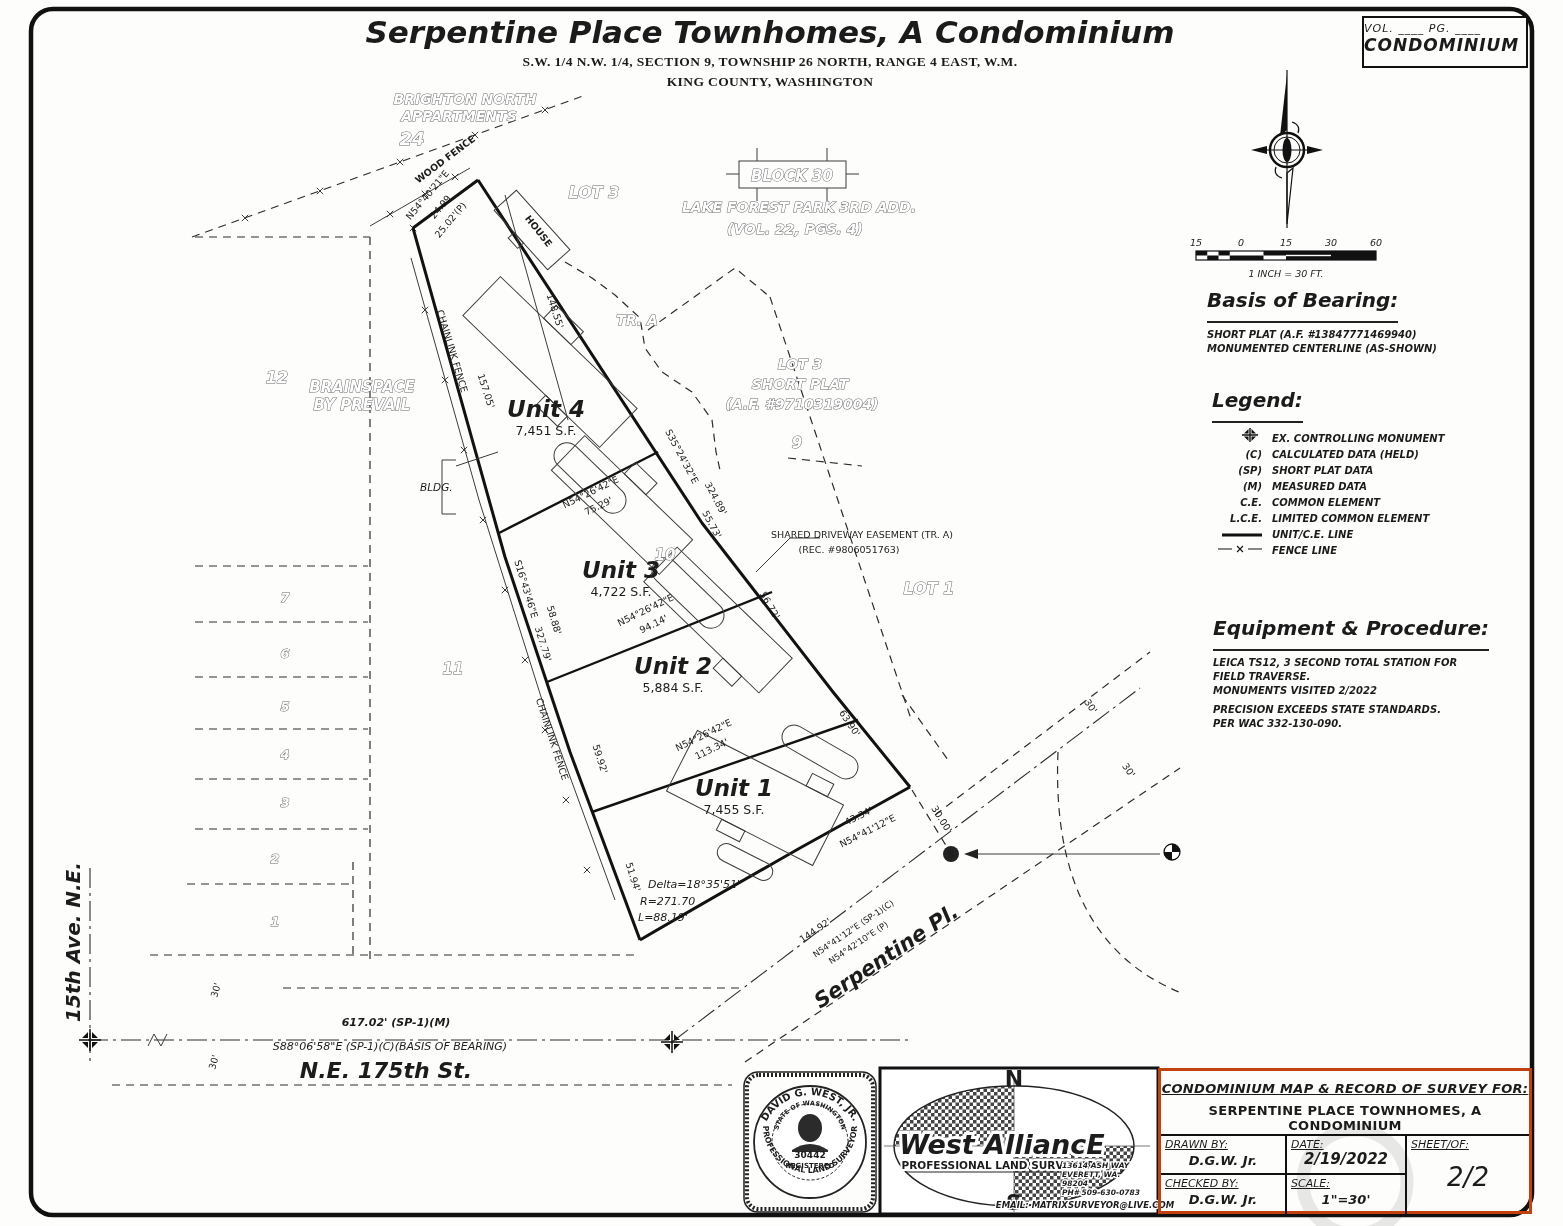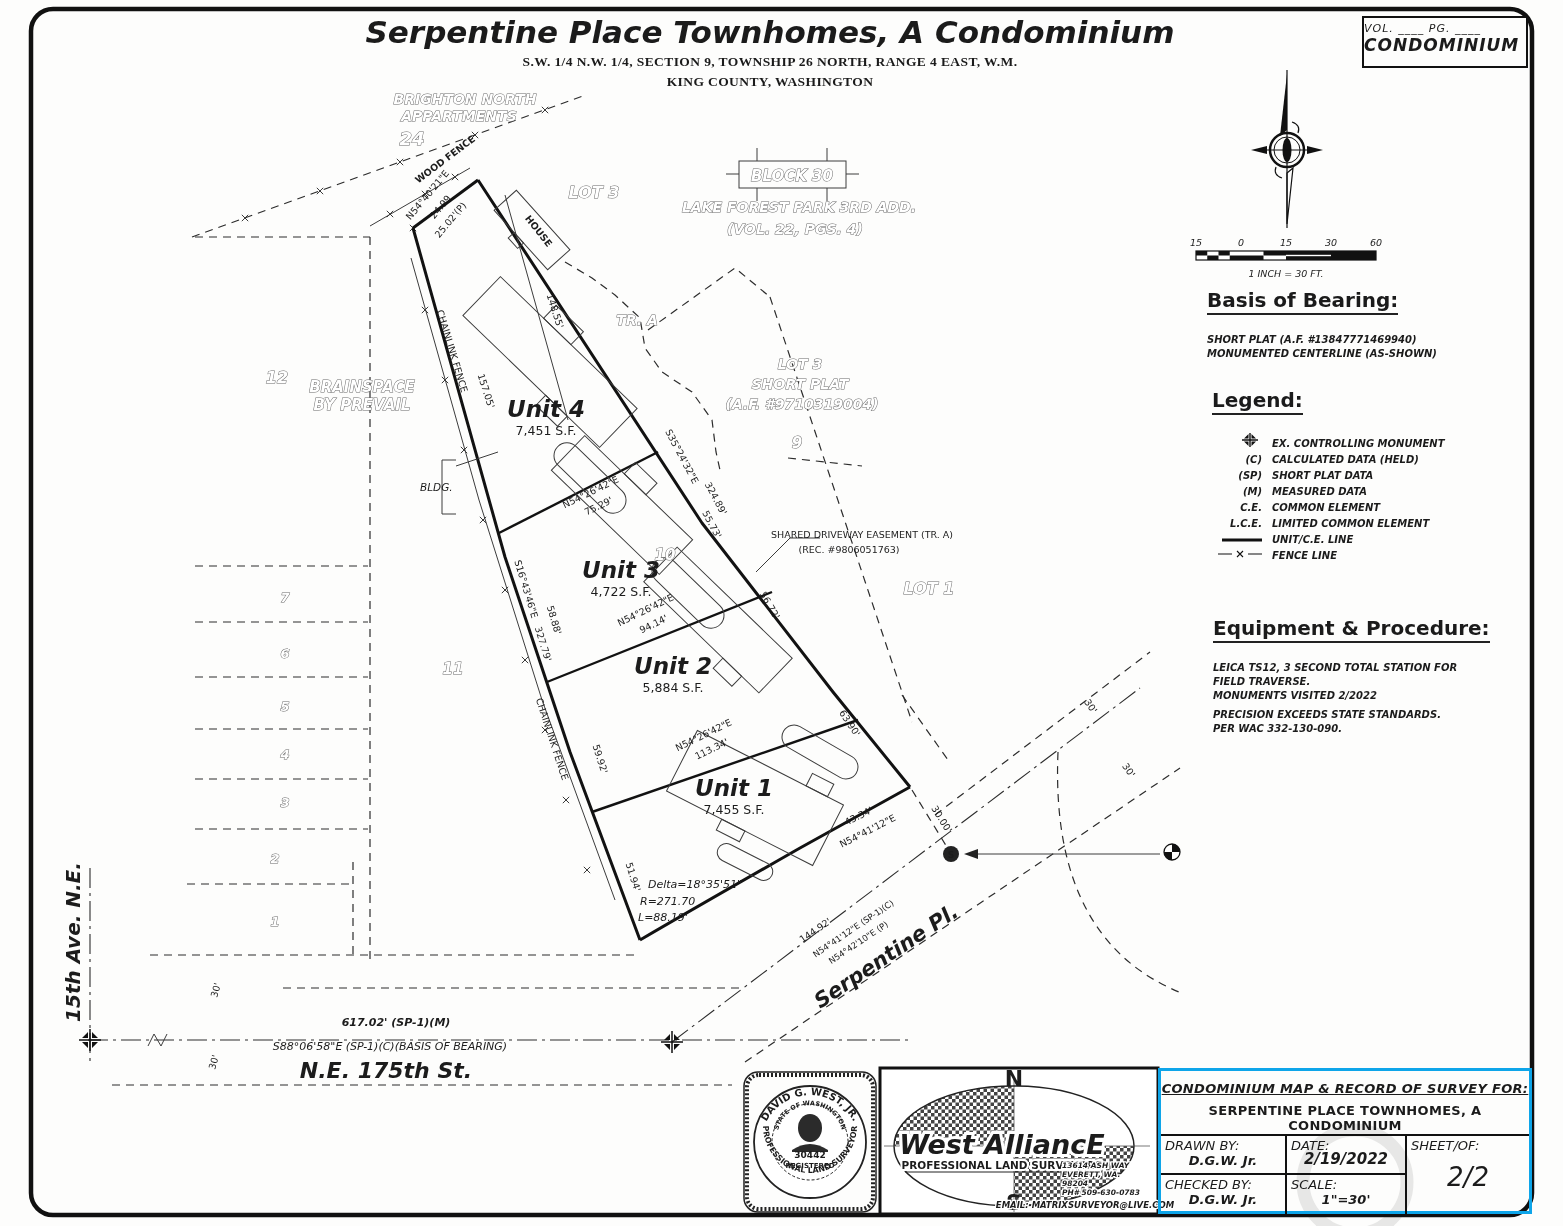--- a/index.html
+++ b/index.html
@@ -20,33 +20,33 @@
   .dashdot{stroke:#2c2c2c;stroke-width:1.1;fill:none;stroke-dasharray:20 5 3 5}
   
   .hdr{left:250px;top:14px;width:1040px;text-align:center}
   .hdr-title{font-size:31px;font-weight:bold;font-style:italic}
   .hdr-sub{font-family:Liberation Serif, serif;font-weight:bold;font-size:13.5px;letter-spacing:.4px;margin-top:4px}
   
   .volbox{left:1362px;top:16px;width:166px;height:52px;border:2.5px solid #111;box-sizing:border-box;background:#fdfdfc}
   .vol-l1{font-size:11px;font-style:italic;letter-spacing:1px;margin-top:4px}
   .vol-l2{font-size:17px;font-weight:bold;font-style:italic;letter-spacing:1px}
   
-  .ph{font-size:20px;font-weight:bold;border-bottom:2.5px solid #222;display:inline-block;padding-bottom:1px;margin-bottom:18px}
+  .ph{font-size:20px;font-weight:bold;font-style:italic;border-bottom:2.5px solid #222;display:inline-block;padding-bottom:9px;margin-bottom:5px}
   .pt{font-size:10px;font-weight:bold;font-style:italic;line-height:1.4}
   .lrow{display:flex;align-items:flex-end;height:16px;font-size:10px;font-weight:bold;font-style:italic}
   .lsym{width:50px;text-align:right;padding-right:10px;flex:none}
   
-  .tb{left:1158px;top:1068px;width:374px;height:146px;border:3px solid #0ea5e9;box-sizing:border-box}
+  .tb{left:1158px;top:1068px;width:374px;height:146px;border:3px solid #c2410c;box-sizing:border-box}
   .tb-head{height:65px;border-bottom:2.5px solid #111;text-align:center;padding-top:10px;box-sizing:border-box}
   .tb-h1{font-size:13px;font-weight:bold;font-style:italic;text-decoration:underline;letter-spacing:.3px}
   .tb-h2{font-size:13px;font-weight:bold;margin-top:7px;letter-spacing:.3px}
   .tb-grid{display:grid;grid-template-columns:126px 120px 1fr;grid-template-rows:39px 1fr;height:78px}
   .tb-cell{border-right:2.5px solid #111;border-bottom:2.5px solid #111;position:relative;box-sizing:border-box}
   .tb-cell.last-r{border-right:none}.tb-cell.last-b{border-bottom:none}
-  .tb-lab{font-size:13px;font-style:italic;position:absolute;top:2px;left:4px;}
+  .tb-lab{font-size:11px;font-style:italic;position:absolute;top:2px;left:4px;text-decoration:underline}
   .tb-val{font-size:13px;font-weight:bold;font-style:italic;text-align:center;margin-top:17px}
   .tb-sheet{font-size:26px;font-style:italic;text-align:center;margin-top:26px}
 </style>
 </head>
 <body>
 
 <div id="sheet">
 
 <svg class="abs" style="left:0;top:0" width="1563" height="1226" viewBox="0 0 1563 1226">
   <defs>

